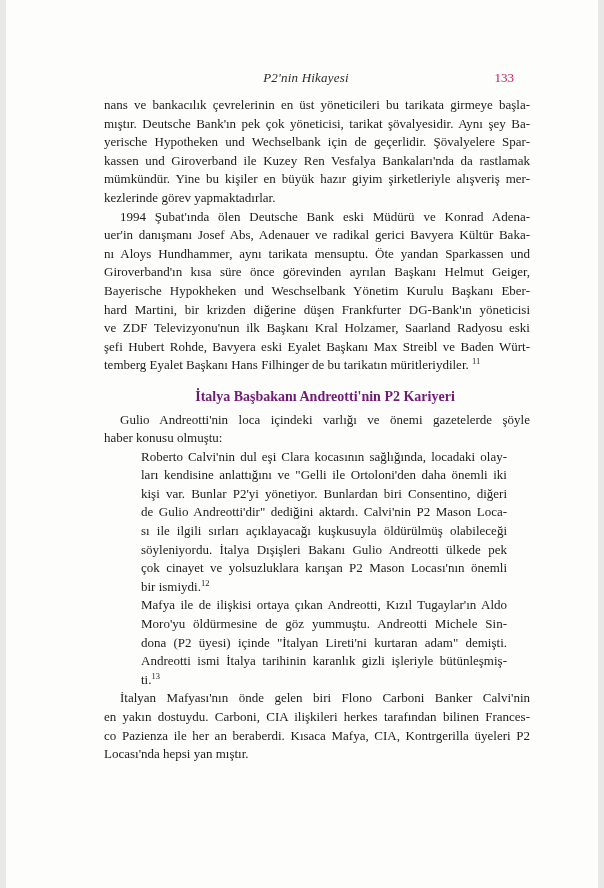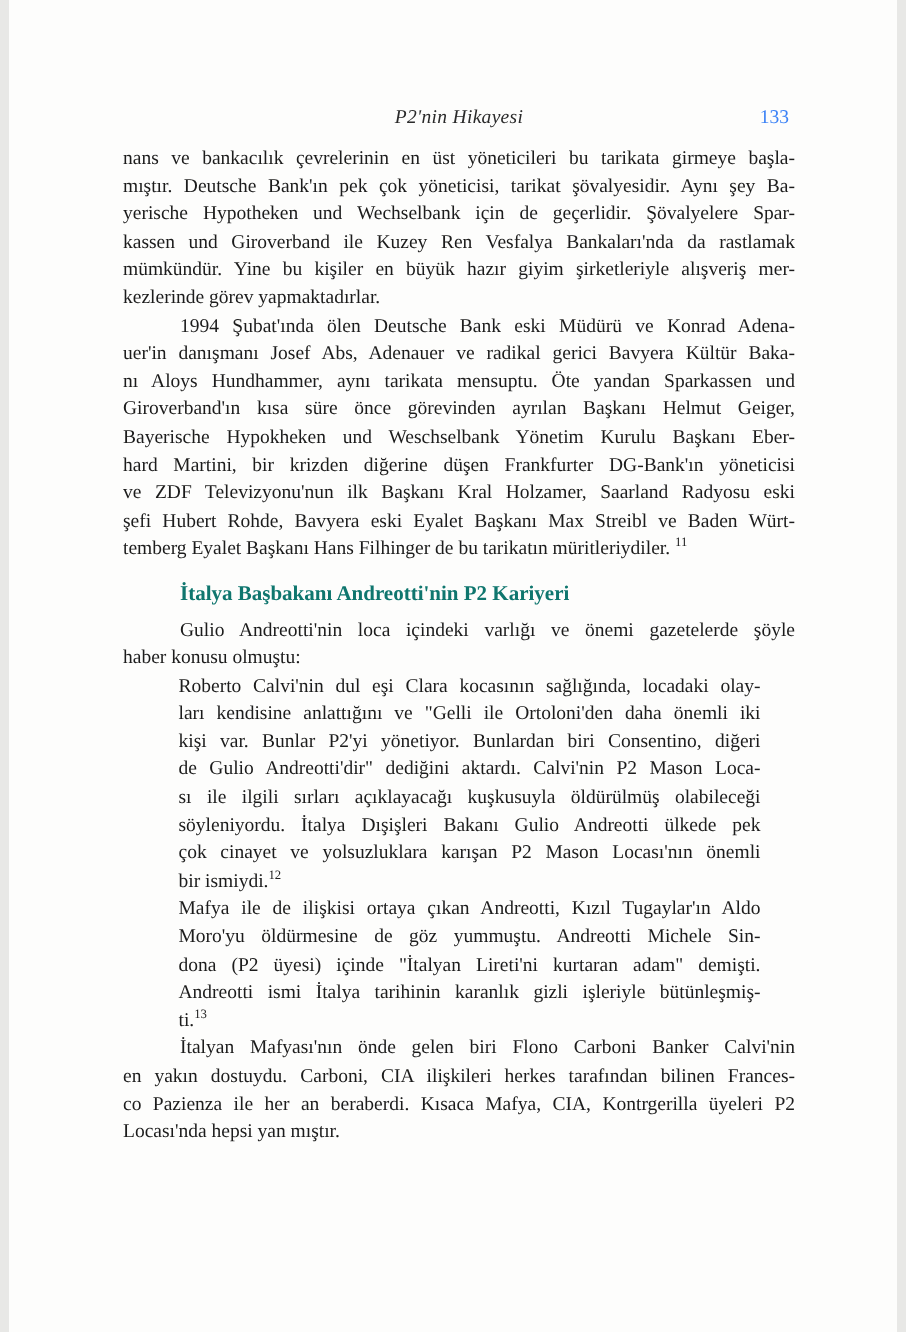--- a/index.html
+++ b/index.html
@@ -28,48 +28,50 @@
     position: absolute;
     left: 0;
     right: 0;
     text-align: center;
     font-style: italic;
     color: #2a2a2a;
     letter-spacing: 0.2px;
   }
   .page-number {
     position: absolute;
-    right: 4px;
+    right: 16px;
     top: 0;
-    color: #3b82f6;
+    color: #be185d;
   }
   .body-text {
     margin: 10px 68px 0 76px;
     font-size: 13px;
     line-height: 18.6px;
     color: #1c1c1c;
   }
   .para, .quote-block { margin: 0; }
   .ln {
     text-align: justify;
     text-align-last: justify;
     white-space: normal;
+    margin-left: 22px;
   }
   .ln.last { text-align-last: left; }
   .ln.fl { margin-left: 38px; }
   .quote-block {
     margin-left: 37px;
     margin-right: 23px;
   }
   .section-heading {
     margin: 13px 0 4px 38px;
     font-weight: bold;
     font-size: 14px;
     line-height: 18.6px;
-    color: #0f766e;
+    color: #701a75;
+    text-align: center;
   }
   sup.fnref {
     font-size: 8.5px;
     line-height: 0;
     vertical-align: super;
     letter-spacing: 0;
   }
 </style>
 </head>
 <body>

